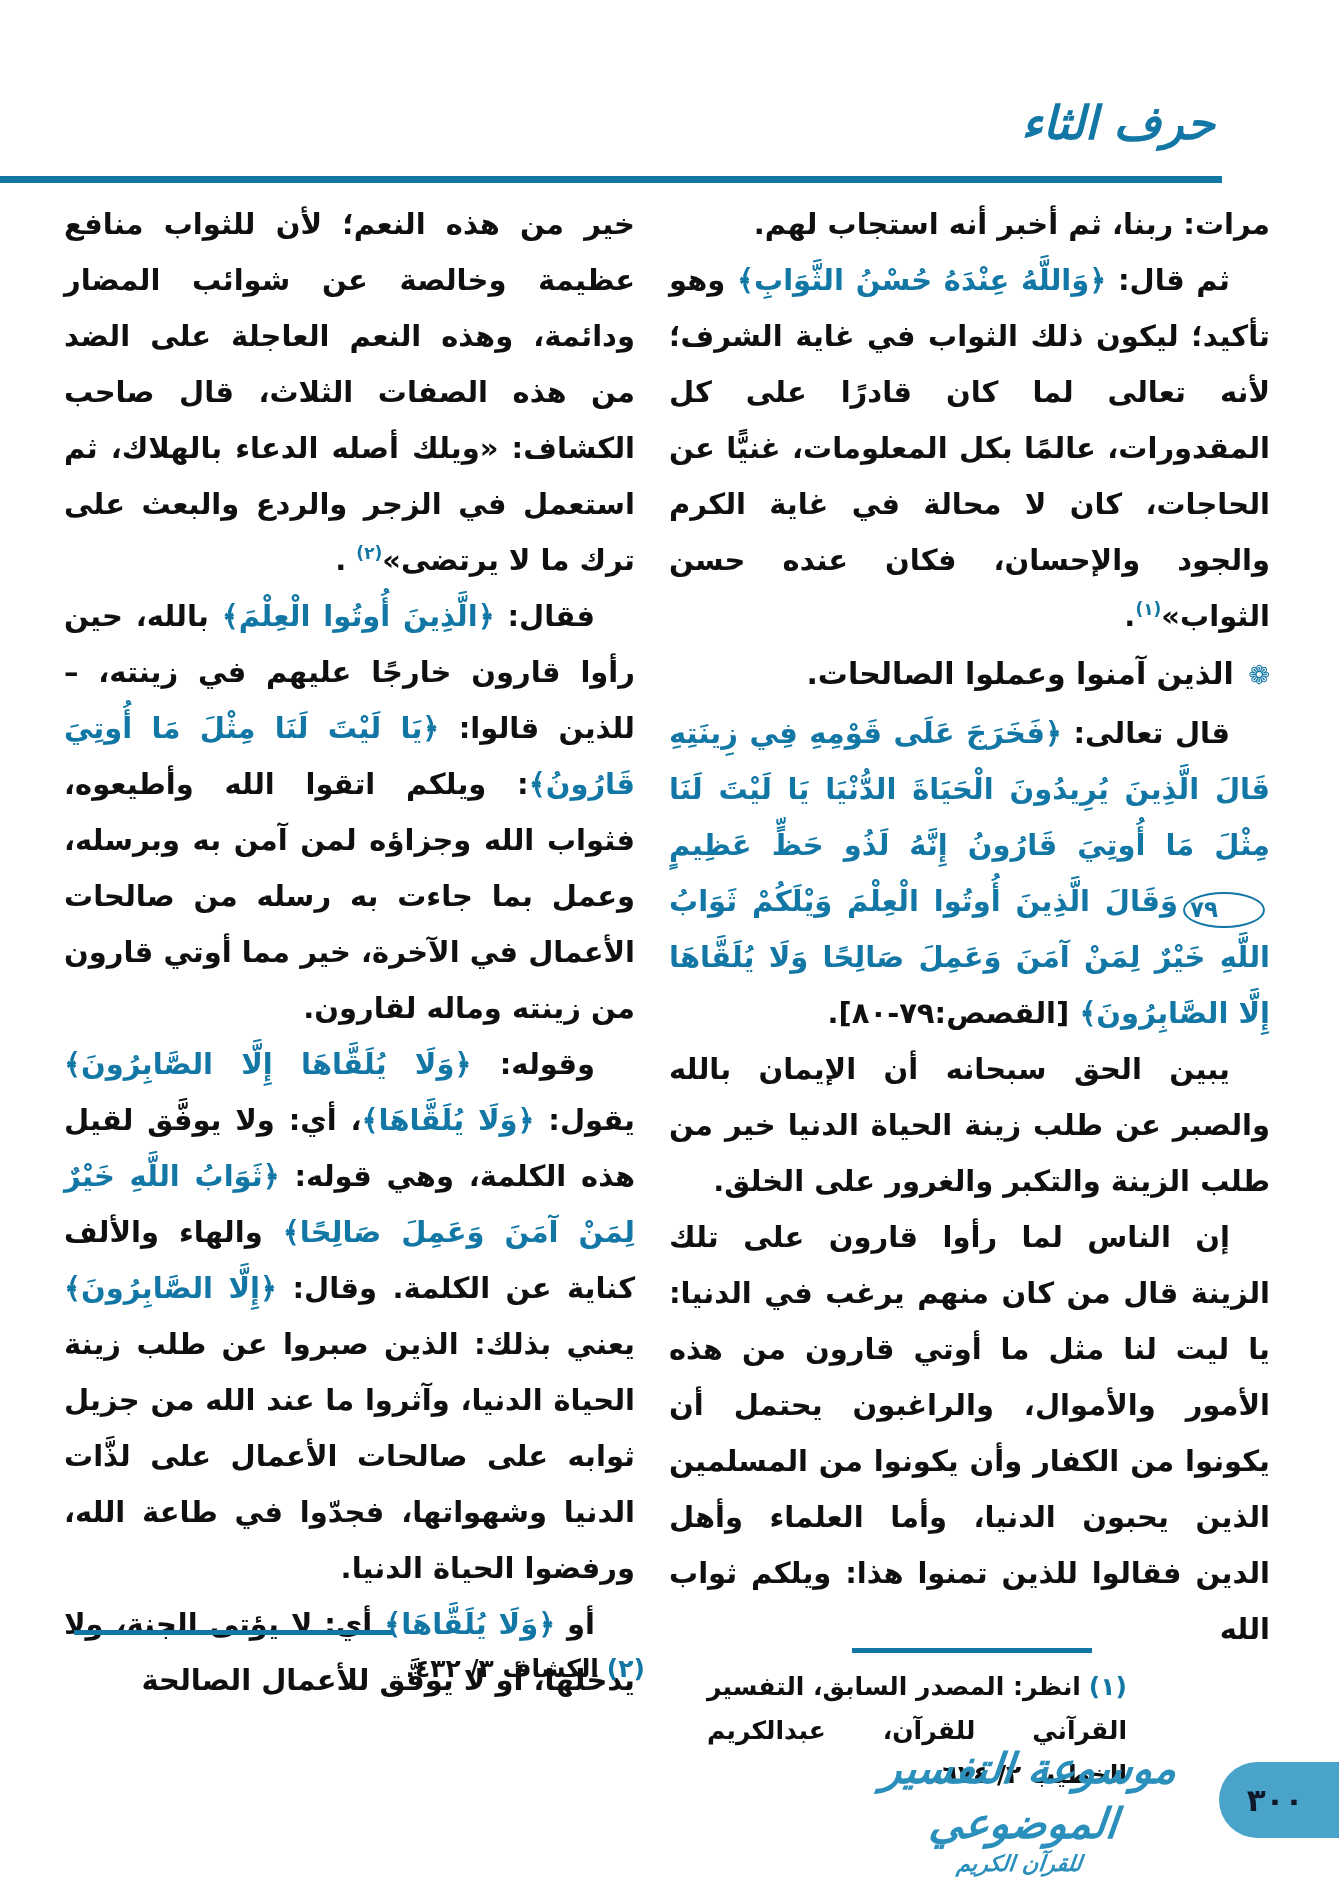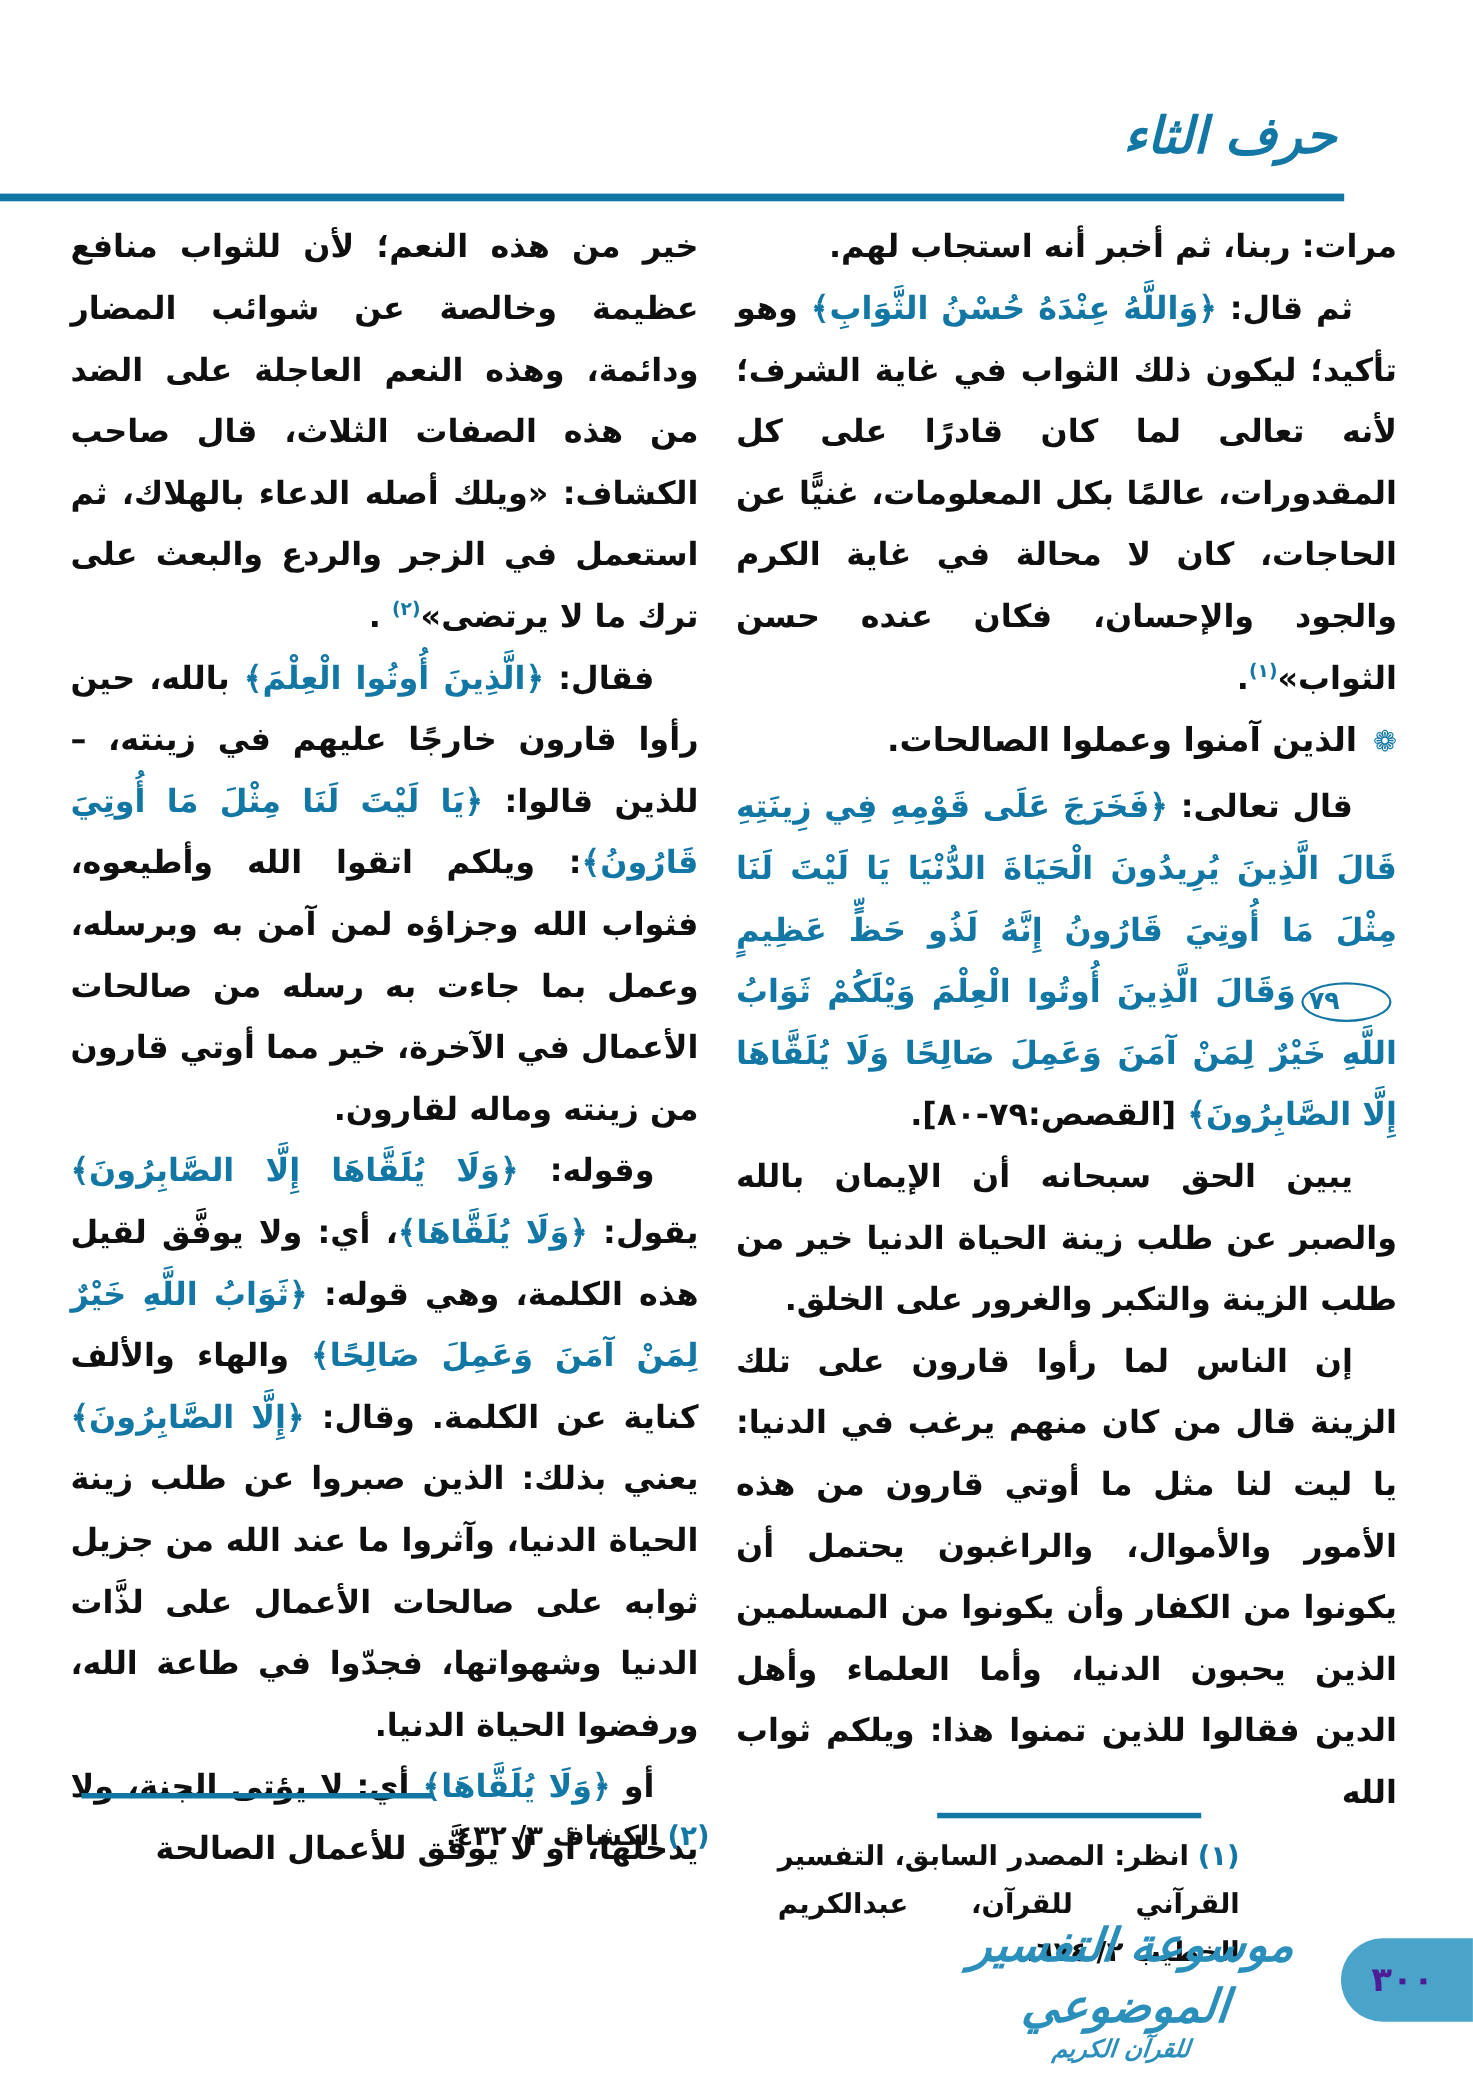--- a/index.html
+++ b/index.html
@@ -82,21 +82,21 @@
   }
   .logo-subtitle{
     font-size:22px;font-weight:bold;font-style:italic;letter-spacing:0;
   }
   .page-number-badge{
     position:absolute;top:1762px;right:0;width:120px;height:76px;
     background:var(--badge);border-radius:38px 0 0 38px;
     display:flex;align-items:center;justify-content:center;
   }
   .page-number{
-    color:#4c1d95;font-size:31px;font-weight:bold;letter-spacing:4px;
+    color:#0f172a;font-size:31px;font-weight:bold;letter-spacing:4px;
     padding-right:8px;
   }
 </style>
 </head>
 <body>
 
 <div class="page">
 
   <div class="chapter-title">حرف الثاء</div>
 

